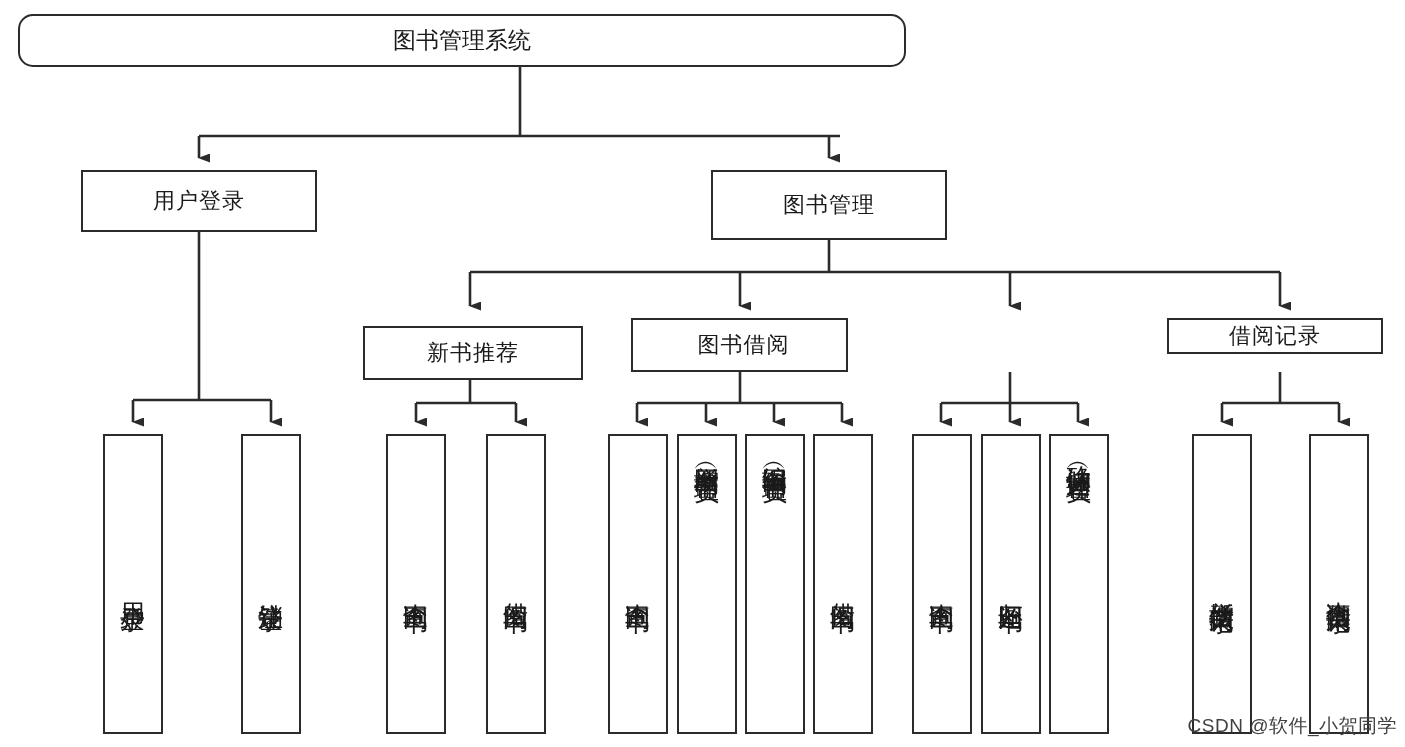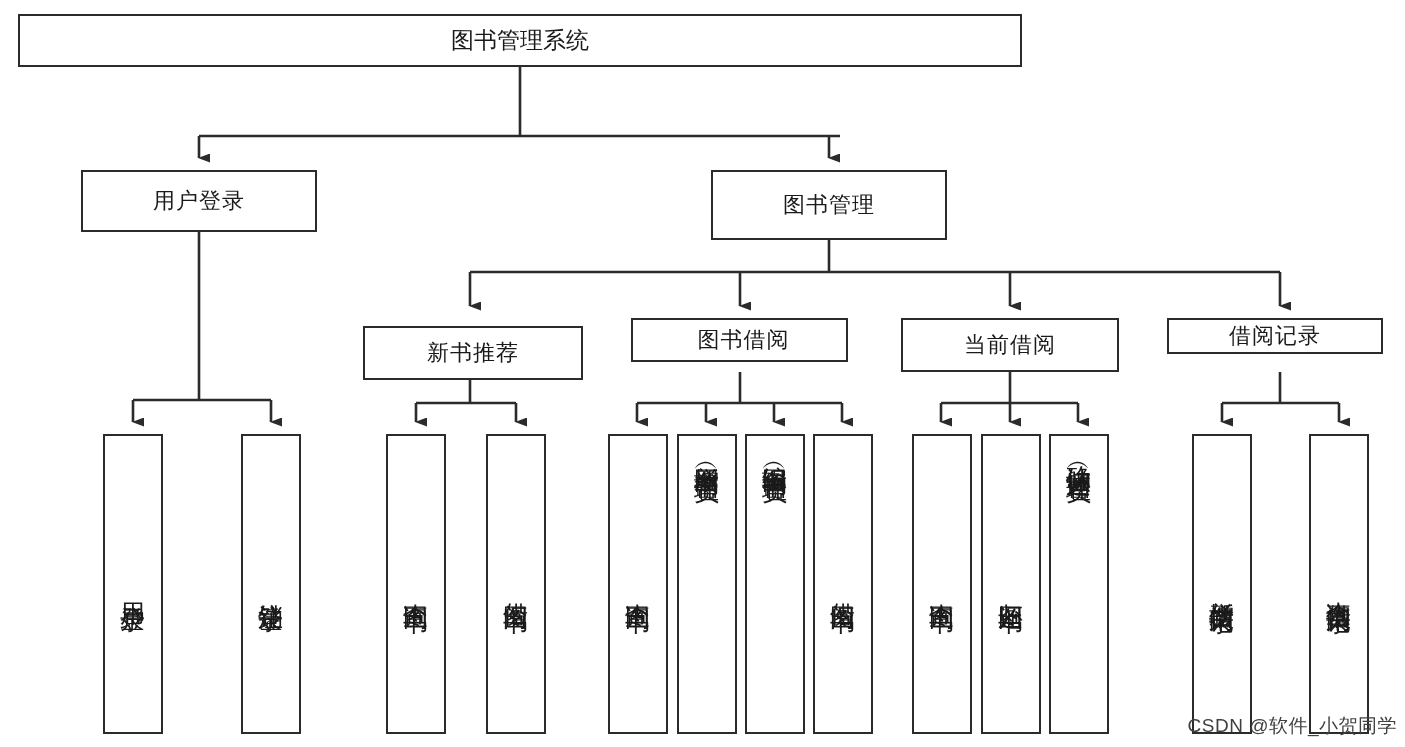--- a/index.html
+++ b/index.html
@@ -127,43 +127,40 @@
       <path d="M1010,403 L1010,422" marker-end="url(#arr)"></path>
       <path d="M1078,403 L1078,422" marker-end="url(#arr)"></path>
 
       <path d="M1280,372 L1280,403"></path>
       <path d="M1222,403 L1339,403"></path>
       <path d="M1222,403 L1222,422" marker-end="url(#arr)"></path>
       <path d="M1339,403 L1339,422" marker-end="url(#arr)"></path>
     </g>
   </svg>
 
-  <div class="node root" style="left:18px; top:14px; width:1004px; height:53px;">
+  <div class="node root" style="left:18px; top:14px; width:888px; height:53px;border-radius:15px;">
     <span>图书管理系统</span>
   </div>
 
   <div class="node h" style="left:81px; top:170px; width:236px; height:62px;">
     <span>用户登录</span>
   </div>
 
   <div class="node h" style="left:711px; top:170px; width:236px; height:70px;">
     <span>图书管理</span>
   </div>
 
   <div class="node h" style="left:363px; top:326px; width:220px; height:54px;">
     <span>新书推荐</span>
   </div>
 
-  <div class="node h" style="left:631px; top:318px; width:217px; height:44px;padding-left:8px;">
+  <div class="node h" style="left:631px; top:318px; width:217px; height:54px;padding-left:8px;">
     <span>图书借阅</span>
   </div>
 
-  <div class="node h" style="left:901px; top:318px; width:218px; height:54px;">
-    <span>当前借阅</span>
-  </div>
 
   <div class="node h" style="left:1167px; top:318px; width:216px; height:36px;">
     <span>借阅记录</span>
   </div>
 
   <div class="node leaf" style="left:103px; top:434px; width:60px; height:300px;">
     <div class="leafwrap">
       <span class="vtext">用户登录</span>
     </div>
   </div>

